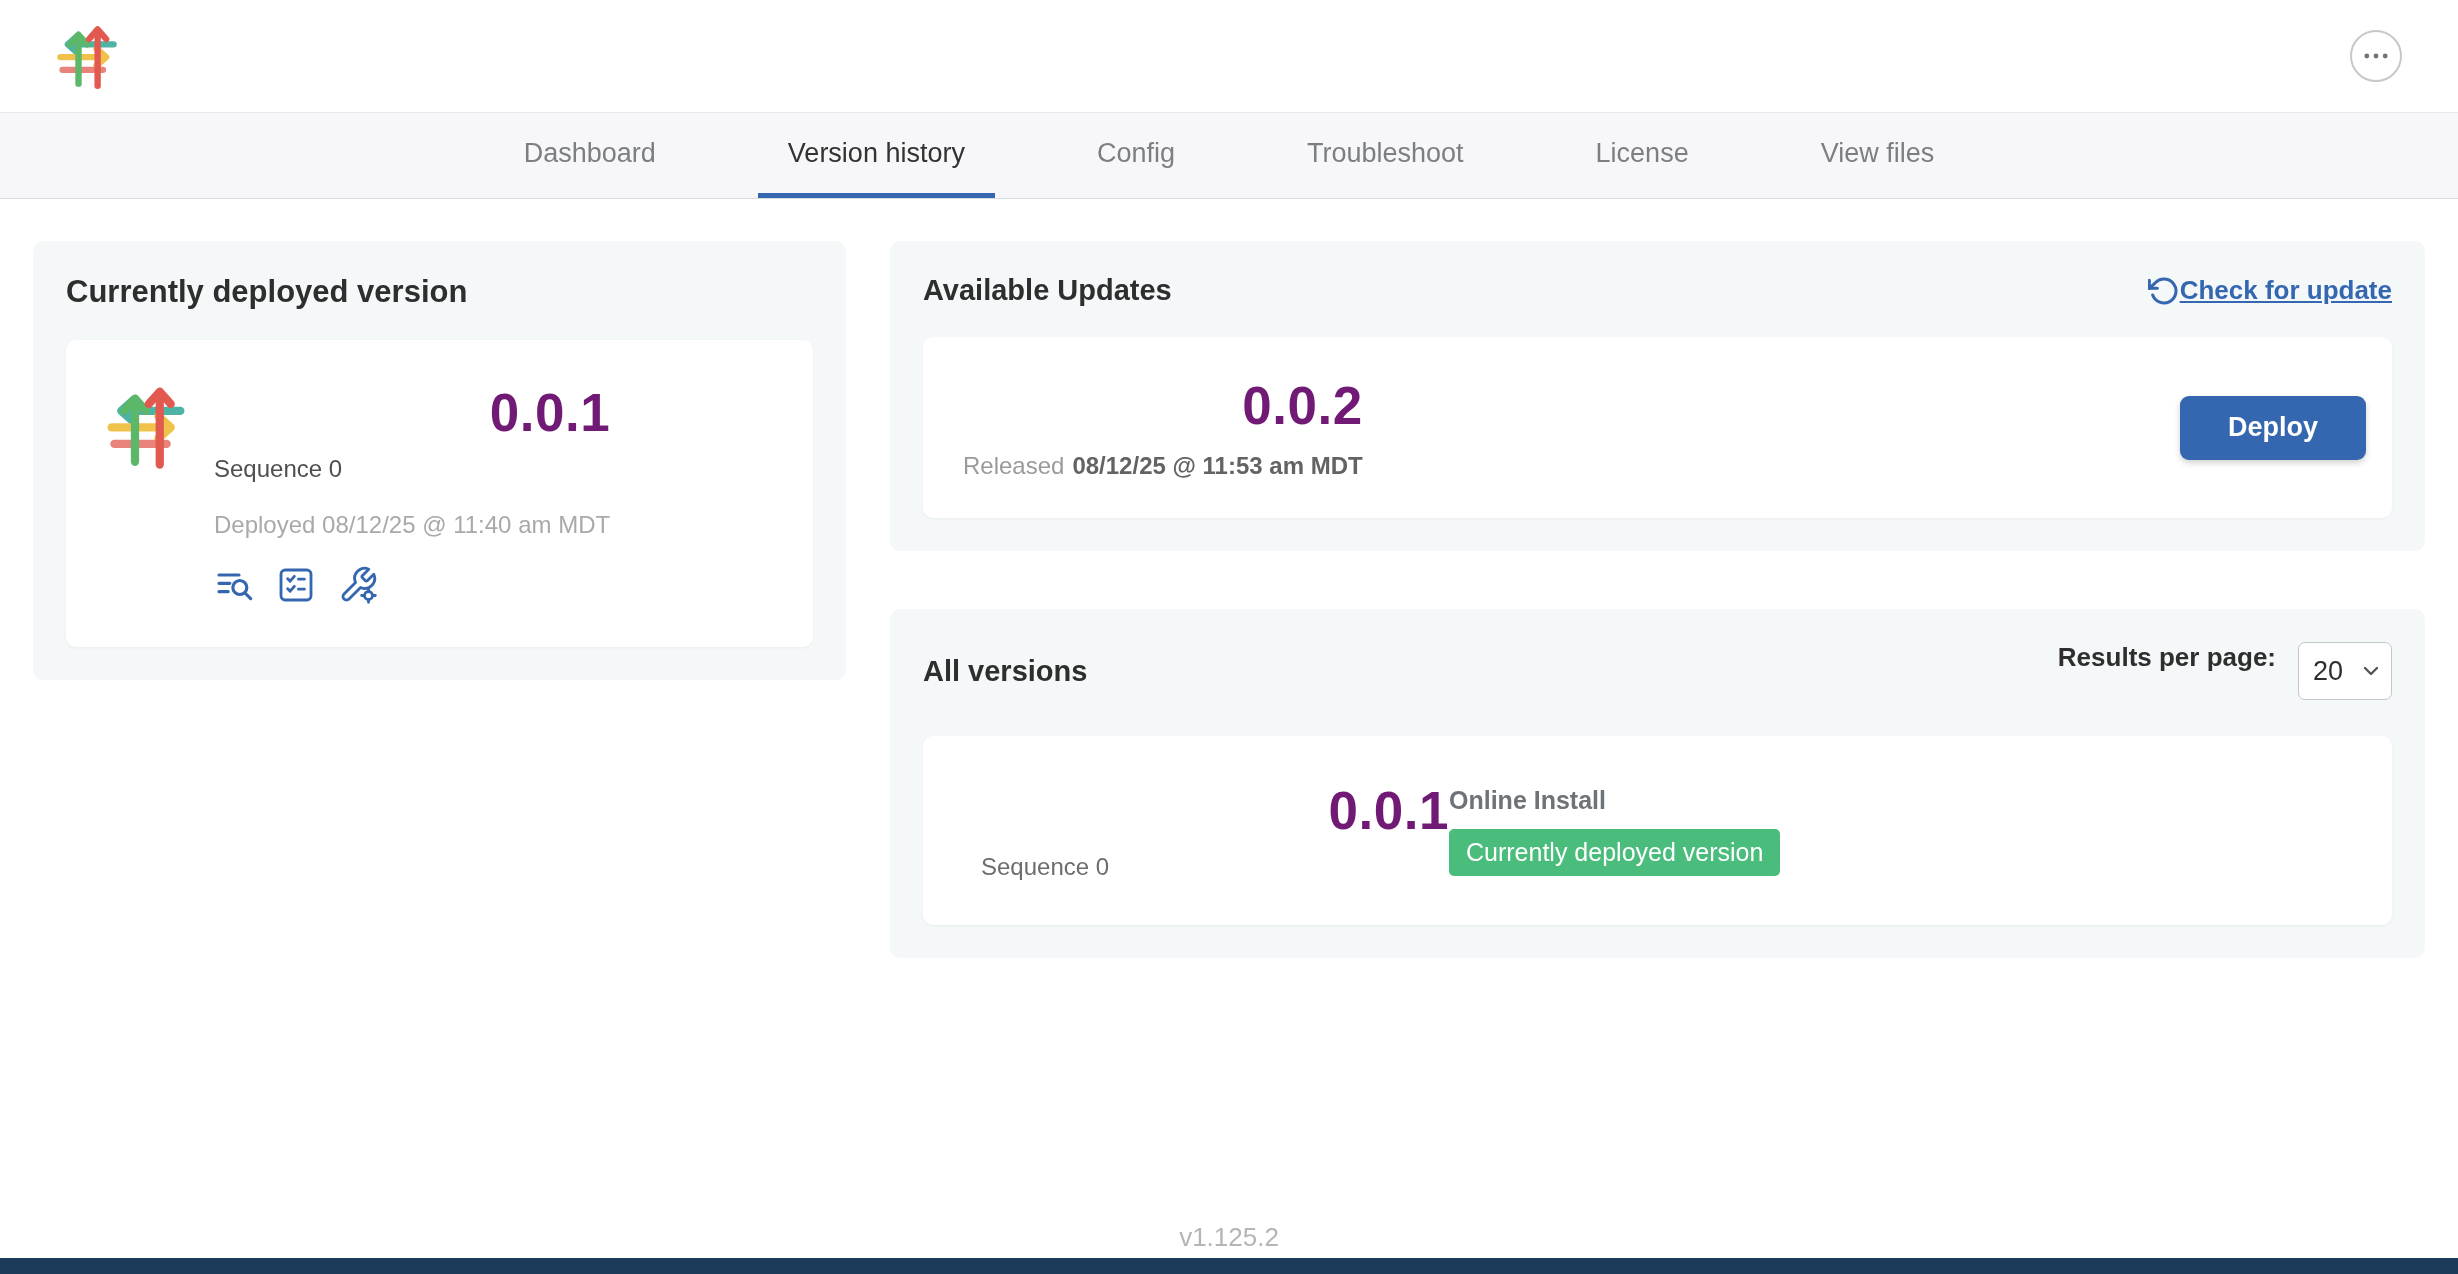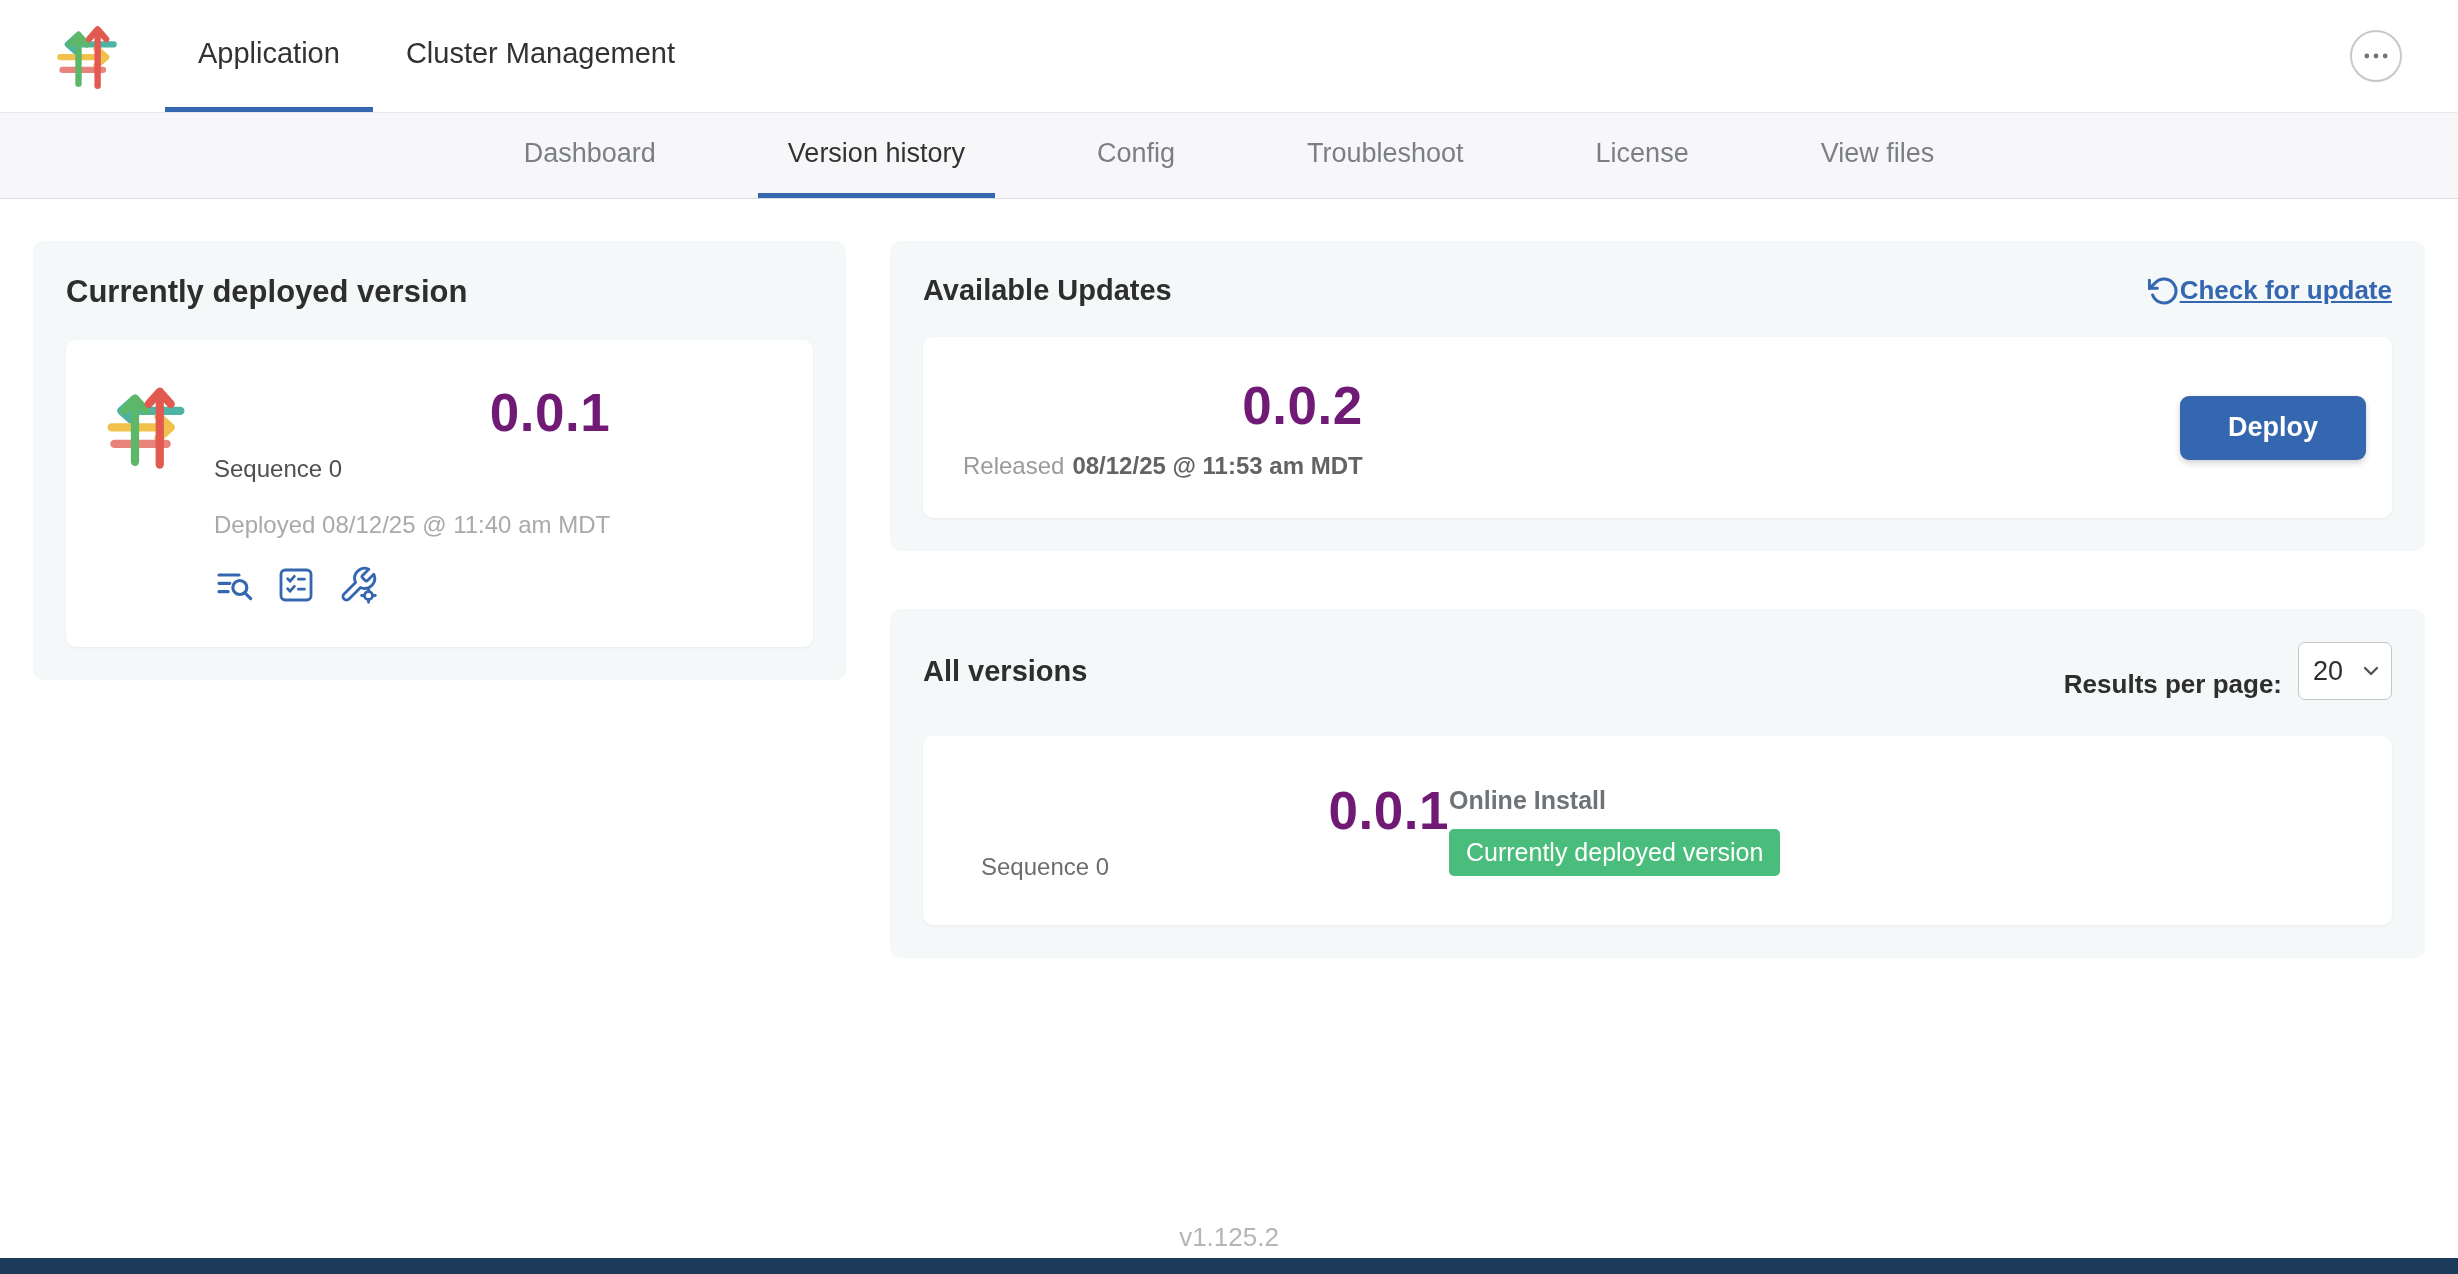--- a/index.html
+++ b/index.html
@@ -61,21 +61,21 @@
   .check-link span { font-size:26px; font-weight:600; text-decoration:underline; }
 
   .updates-inner { margin-top:30px; padding:38px 26px 38px 40px; display:flex; align-items:center; }
   .uv-released { margin-top:16px; font-size:24px; color:#9a9a9a; }
   .uv-released b { color:#636363; font-weight:700; margin-left:8px; }
   .deploy-btn { margin-left:auto; background:var(--accent); color:#fff; font-size:27px; font-weight:700;
                 border:none; border-radius:9px; padding:0 48px; height:64px; cursor:pointer;
                 box-shadow:0 3px 6px rgba(0,0,0,.18); font-family:inherit; }
 
   
-  .rpp { display:flex; align-items:flex-end; gap:16px; }
+  .rpp { display:flex; align-items:flex-start; gap:22px; }
   .rpp-label { font-size:26px; font-weight:600; color:#2e2e2e; }
   .select-wrap { position:relative; }
   .rpp-select { appearance:none; -webkit-appearance:none; width:94px; height:58px;
                 border:1px solid #c4c7ca; border-radius:7px; background:#fff; font-size:27px; color:#2e2e2e;
                 padding:0 36px 0 14px; font-family:inherit; cursor:pointer; }
   .select-chevron { position:absolute; right:9px; top:50%; transform:translateY(-50%);
                     pointer-events:none; width:24px; height:24px; }
   .version-row { margin-top:36px; padding:44px 26px 44px 58px; display:flex; align-items:center; }
   .vr-versioncol { width:468px; }
   .vr-seq { margin-top:12px; font-size:24px; color:#6d6d6d; }
@@ -104,24 +104,20 @@
         <path d="M7 33h41" stroke="#f0c24b"></path>
           <path d="M41 25l9 8-9 8" stroke="#f0c24b"></path>
         <path d="M9 45h38" stroke="#e8837b"></path>
         <path d="M24 58V13" stroke="#5cb769"></path>
           <path d="M16 21l8-9 8 9" stroke="#5cb769"></path>
         <path d="M42 60V8" stroke="#e25950"></path>
           <path d="M34 16l8-9 8 9" stroke="#e25950"></path>
       </g>
     </svg>
   </div>
-  <nav class="top-tabs">
-    <div class="top-tab active">Application</div>
-    <div class="top-tab">Cluster Management</div>
-  </nav>
   <button class="overflow-btn">
     <svg viewBox="0 0 24 24" fill="currentColor">
       <circle cx="5.5" cy="12" r="1.7"></circle>
         <circle cx="12" cy="12" r="1.7"></circle>
         <circle cx="18.5" cy="12" r="1.7"></circle>
     </svg>
   </button>
 </header>
 
 <nav class="sub-nav">

